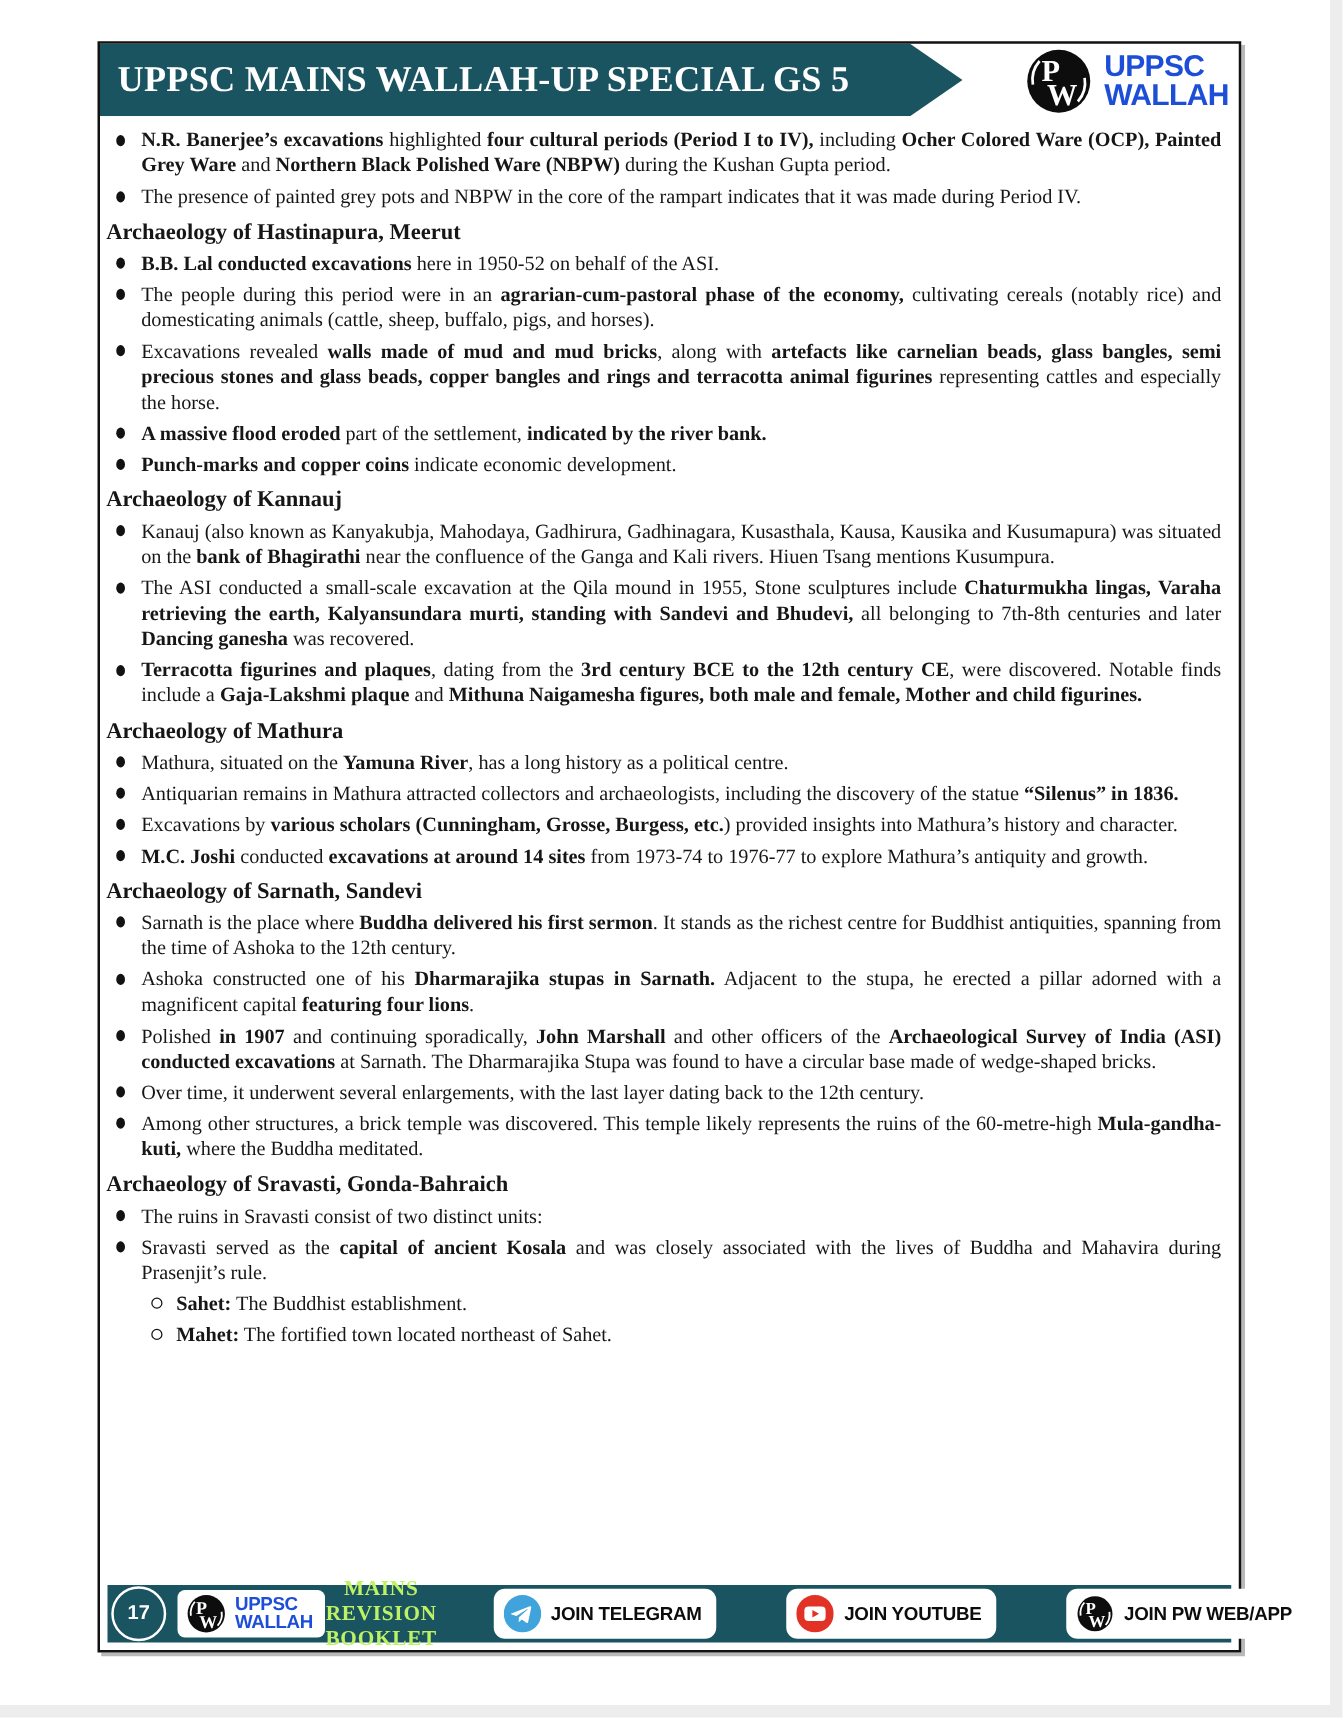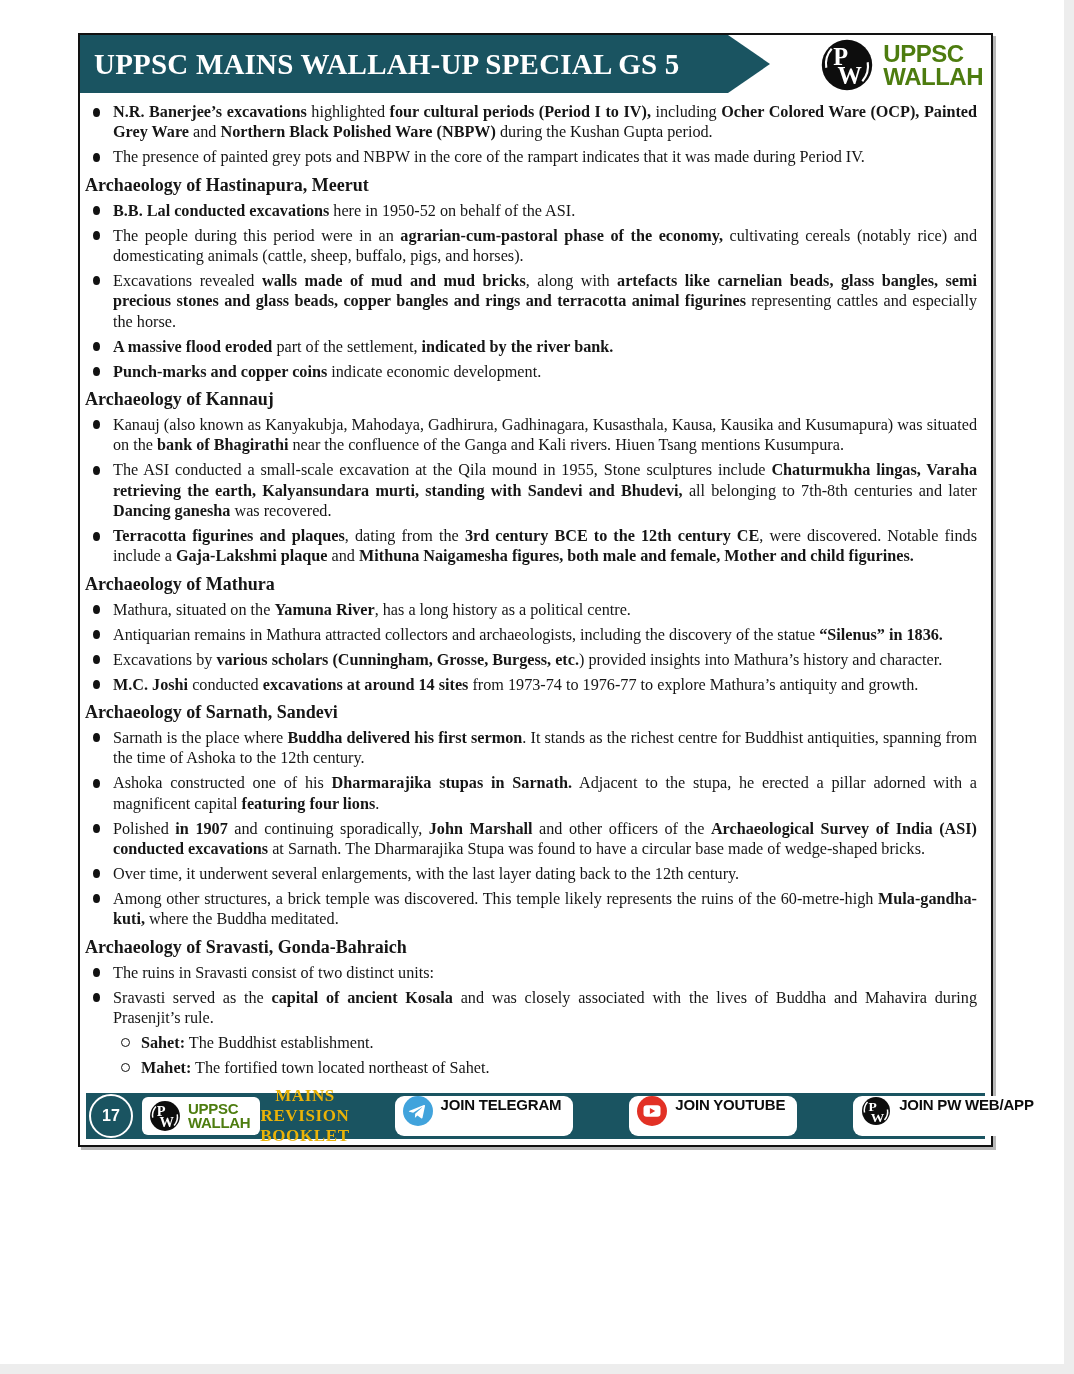--- a/index.html
+++ b/index.html
@@ -7,34 +7,34 @@
     --tg:#41a3dc;
     --yt:#e23125;
     --ink:#161616;
   }
   *{box-sizing:border-box;}
   html,body{margin:0;padding:0;}
   body{width:1074px;height:1374px;background:#ededed;position:relative;
        font-family:"Liberation Serif",serif;color:var(--ink);}
   .sheet{position:absolute;left:0;top:0;width:1064px;height:1364px;background:#ffffff;}
 
-  .frame{position:absolute;left:78px;top:33px;width:915px;height:1114px;
+  .frame{position:absolute;left:78px;top:33px;width:915px;height:1289px;
          background:#fff;border:2.5px solid #121212;
          box-shadow:3px 3px 0 rgba(0,0,0,0.28);}
 
   
   .header-row{position:relative;height:58px;}
   .banner{position:absolute;left:0;top:0;height:58px;width:690px;background:var(--teal);
           clip-path:polygon(0 0,calc(100% - 42px) 0,100% 50%,calc(100% - 42px) 100%,0 100%);
           display:flex;align-items:center;padding:0 60px 0 14px;}
   .banner-title{color:#fff;font-family:"Liberation Serif",serif;font-weight:bold;
                 font-size:29px;letter-spacing:.2px;white-space:nowrap;}
   .brand{position:absolute;right:8px;top:3px;display:flex;align-items:center;gap:9px;}
   .pw-logo{display:block;}
-  .brand-name{font-family:"Liberation Sans",sans-serif;font-weight:bold;color:#4d7c0f;
+  .brand-name{font-family:"Liberation Sans",sans-serif;font-weight:bold;color:#1d4ed8;
               font-size:24px;line-height:23px;letter-spacing:-0.5px;}
 
   
   .content{padding:9px 14px 0 3px;font-size:16.2px;line-height:20.4px;
            text-align:justify;overflow:hidden;}
   .section-heading{font-weight:bold;font-size:18px;line-height:22px;margin:6px 0 5px 2px;
                    text-align:left;}
   .bullet{display:flex;margin:0 0 4.5px 0;}
   .dot{flex:0 0 auto;width:7px;height:9px;border-radius:50%;background:#121212;
        margin:5.5px 13px 0 10px;}
@@ -45,23 +45,23 @@
 
   
   .footer{position:absolute;left:6px;right:6px;bottom:6px;height:46px;background:var(--teal);
           display:flex;align-items:center;}
   .page-circle{flex:0 0 auto;width:44px;height:44px;border-radius:50%;border:2.5px solid #fff;
                background:var(--teal);color:#fff;display:flex;align-items:center;justify-content:center;
                font-family:"Liberation Sans",sans-serif;font-weight:bold;font-size:16px;margin-left:3px;}
   .brand-box{flex:0 0 auto;height:38px;background:#fff;border-radius:6px;display:flex;align-items:center;
              gap:7px;padding:0 10px 0 7px;margin-left:9px;}
   .brand-box .brand-name{font-size:15px;line-height:14px;letter-spacing:-0.3px;}
-  .booklet{flex:1 1 auto;text-align:center;color:#eab308;font-family:"Liberation Serif",serif;
+  .booklet{flex:1 1 auto;text-align:center;color:#bef264;font-family:"Liberation Serif",serif;
            font-weight:bold;font-size:17px;letter-spacing:.6px;}
-  .fbtn{flex:0 0 auto;height:40px;background:#fff;border-radius:9px;display:flex;
+  .fbtn{flex:0 0 auto;height:40px;background:#fff;border-radius:9px;display:flex;align-items:center;
         gap:8px;padding:0 12px 0 8px;margin-right:11px;cursor:pointer;
         font-family:"Liberation Sans",sans-serif;font-weight:bold;font-size:15px;
         letter-spacing:-0.2px;color:#0c0c0c;white-space:nowrap;margin-left:45px;}
   .fbtn .ic{display:block;}
 </style>
 </head>
 <body>
 
 <div class="sheet">
   <div class="frame">

